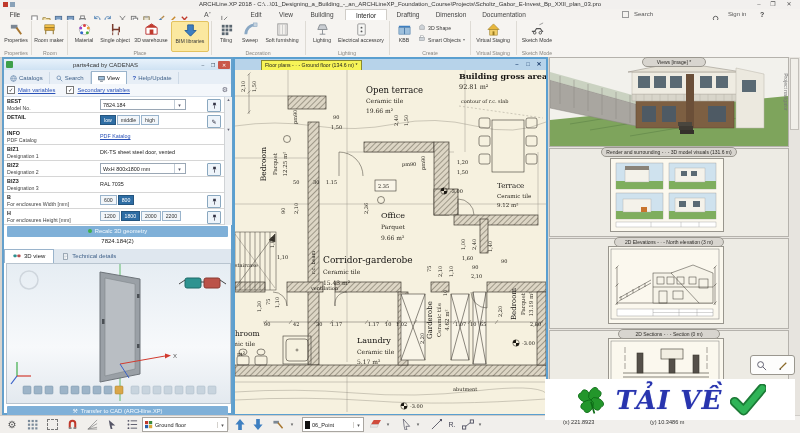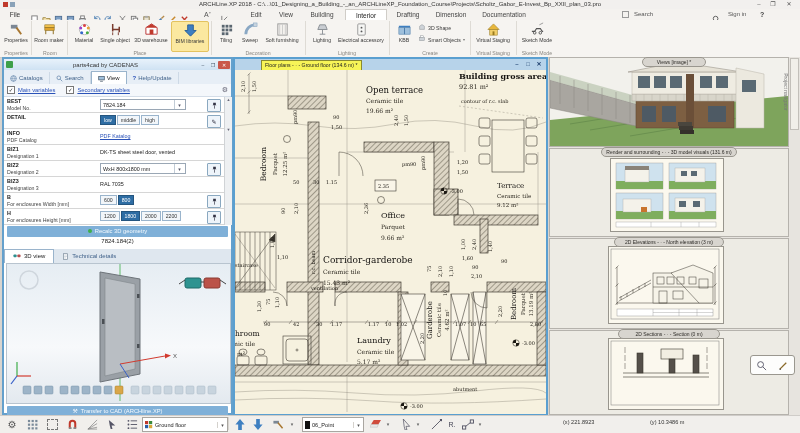--- a/index.html
+++ b/index.html
@@ -855,20 +855,36 @@
     <svg width="11" height="11" viewBox="0 0 12 12">
         <circle cx="5" cy="5" r="3.2" fill="none" stroke="#556"></circle>
         <path d="M7.5,7.5L11,11" stroke="#556"></path>
       </svg>
     <svg width="11" height="11" viewBox="0 0 12 12">
         <path d="M2,10L9,3" stroke="#8a6a2a" stroke-width="1.4"></path>
         <path d="M1.5,11l2-.6-1.4-1.4z" fill="#333"></path>
       </svg>
   </div>
 
+  <div class="ab watermark">
+    <svg width="34" height="34" viewBox="0 0 40 40">
+      <g fill="#23962b" stroke="#0d6b16" stroke-width="1">
+        <path d="M20,20 C12,12 2,16 6,22 C2,28 12,32 20,24 Z" transform="rotate(45 20 20)"></path>
+        <path d="M20,20 C12,12 2,16 6,22 C2,28 12,32 20,24 Z" transform="rotate(135 20 20)"></path>
+        <path d="M20,20 C12,12 2,16 6,22 C2,28 12,32 20,24 Z" transform="rotate(225 20 20)"></path>
+        <path d="M20,20 C12,12 2,16 6,22 C2,28 12,32 20,24 Z" transform="rotate(315 20 20)"></path>
+        <path d="M20,22 L24,36" fill="none" stroke-width="2"></path>
+      </g>
+    </svg>
+    <span class="wm-text">TẢI VỀ</span>
+    <svg width="36" height="32" viewBox="0 0 40 36">
+      <path d="M5,20 L15,30 L36,5" fill="none" stroke="#1c7a36" stroke-width="11" stroke-linecap="round" stroke-linejoin="round"></path>
+      <path d="M5,20 L15,30 L36,5" fill="none" stroke="#2fb457" stroke-width="7" stroke-linecap="round" stroke-linejoin="round"></path>
+    </svg>
+  </div>
 
   <div class="ab statusbar"></div>
   <span class="ab sic" style="left:4px;font-size:10px;color:#555;">⚙</span>
   <span class="ab sic" style="left:24px;">
       <svg width="11" height="11" viewBox="0 0 12 12">
         <g fill="#7a8a99">
           <rect x="1" y="1" width="2.4" height="2.4"></rect>
           <rect x="5" y="1" width="2.4" height="2.4"></rect>
           <rect x="9" y="1" width="2.4" height="2.4"></rect>
           <rect x="1" y="5" width="2.4" height="2.4"></rect>

